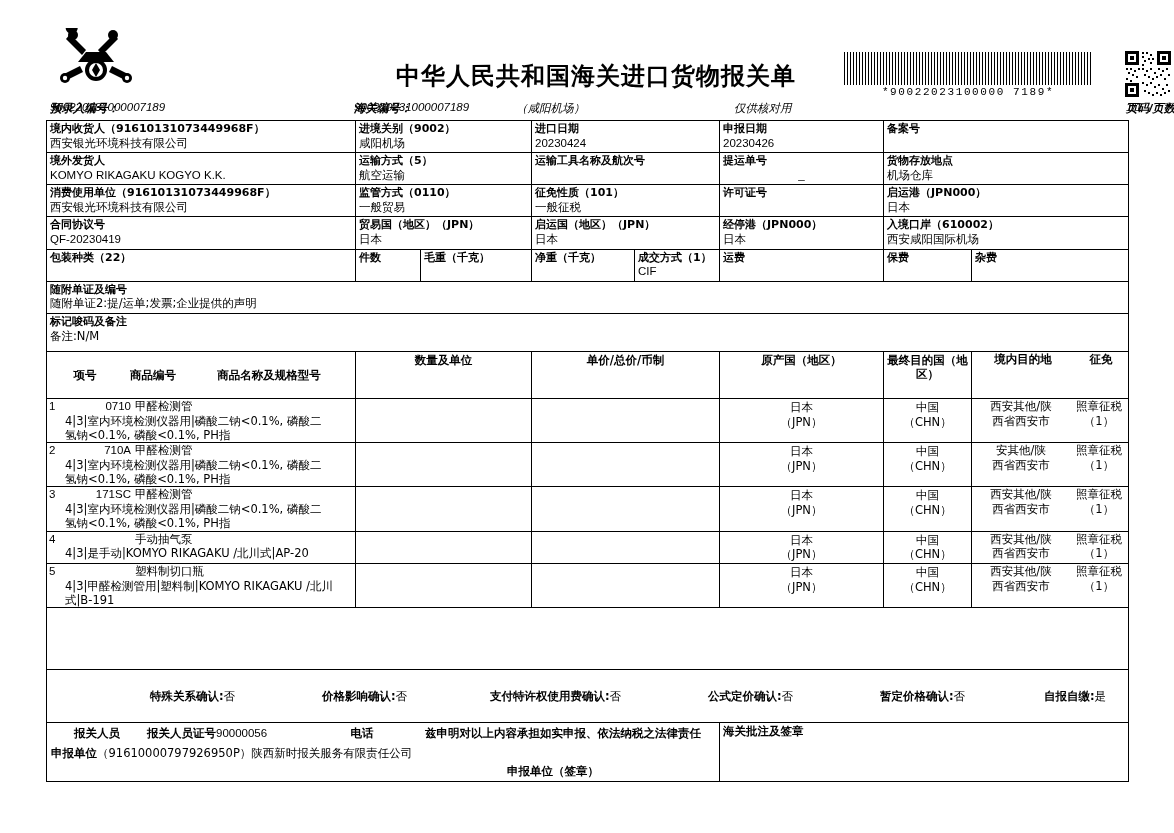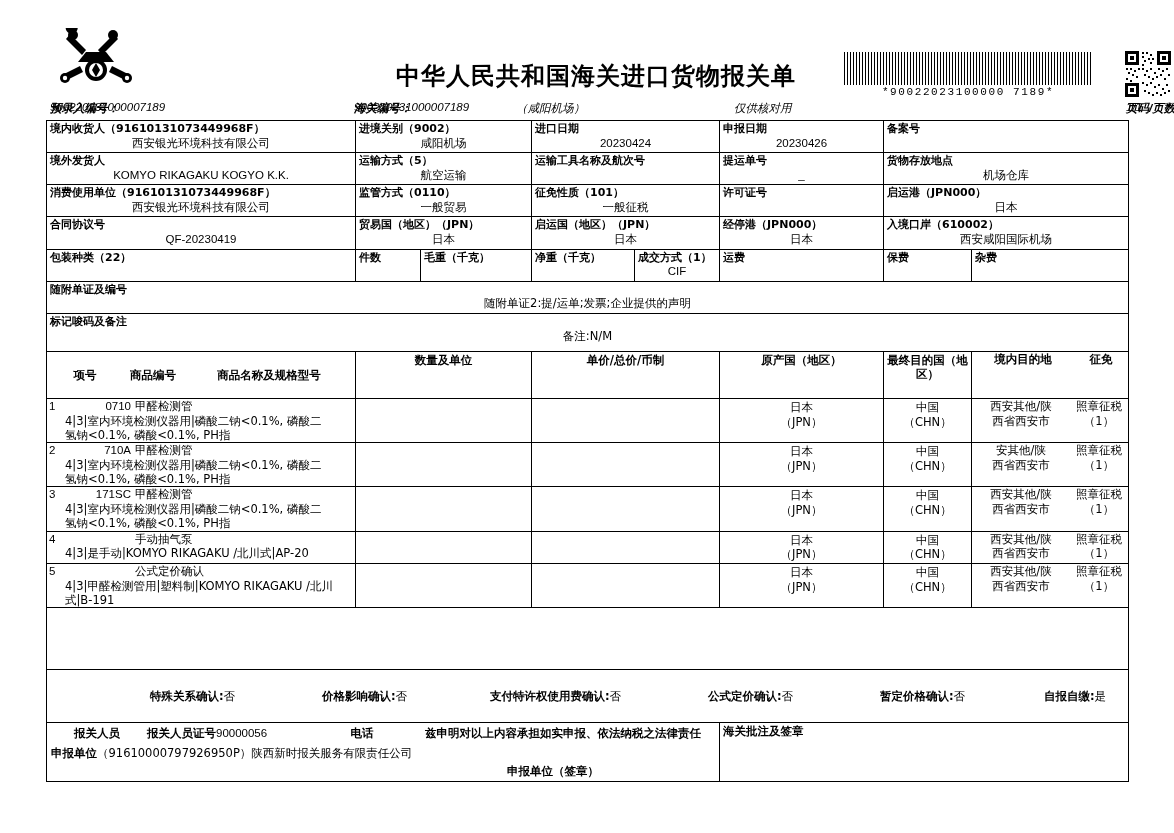--- a/index.html
+++ b/index.html
@@ -24,21 +24,21 @@
   .p1{left:4px;} .p2{left:308px;} .p3{left:470px;} .p4{left:688px;} .p5{right:2px;}
 
   
   table.frm{position:absolute;left:46px;top:120px;width:1082px;border-collapse:collapse;
      table-layout:fixed;}
   table.frm td{border:1px solid #000;vertical-align:top;padding:1px 3px 2px 3px;
      font-size:11.5px;line-height:1.25;height:14px;}
   .lbl{font-weight:bold;font-size:11px;}
   .val{font-size:11.5px;}
   .cell .lbl{display:block;}
-  .cell .val{display:block;text-align:center;}
+  .cell .val{display:block;}
 
   
   .goodshead td{font-weight:bold;text-align:center;font-size:11.5px;}
 
   
   .gi td{font-size:11.5px;padding:1px 3px;}
   .gi .ctr{text-align:center;}
   .gi .spec{white-space:nowrap;}
 
   .confirm td{font-size:11.5px;}
@@ -483,21 +483,21 @@
         </div>
       </td>
     </tr>
 
     <tr class="gi">
       <td colspan="1" style="padding:0">
         <div style="display:flex;">
           <div style="width:16px;padding-left:2px">5</div>
           <div style="flex:1">
             <div>
-              <span style="display:inline-block;width:66px;text-align:right;padding-right:4px"></span><span class="cn">公式定价确认</span>
+              <span style="display:inline-block;width:66px;text-align:right;padding-right:4px"></span><span class="cn">塑料制切口瓶</span>
             </div>
             <div class="cn spec">4|3|甲醛检测管用|塑料制|KOMYO RIKAGAKU /北川</div>
             <div class="cn spec">式|B-191</div>
           </div>
         </div>
       </td>
       <td colspan="2" class="ctr"></td>
       <td colspan="2" class="ctr"></td>
       <td class="ctr cn">
         <div>日本</div>

